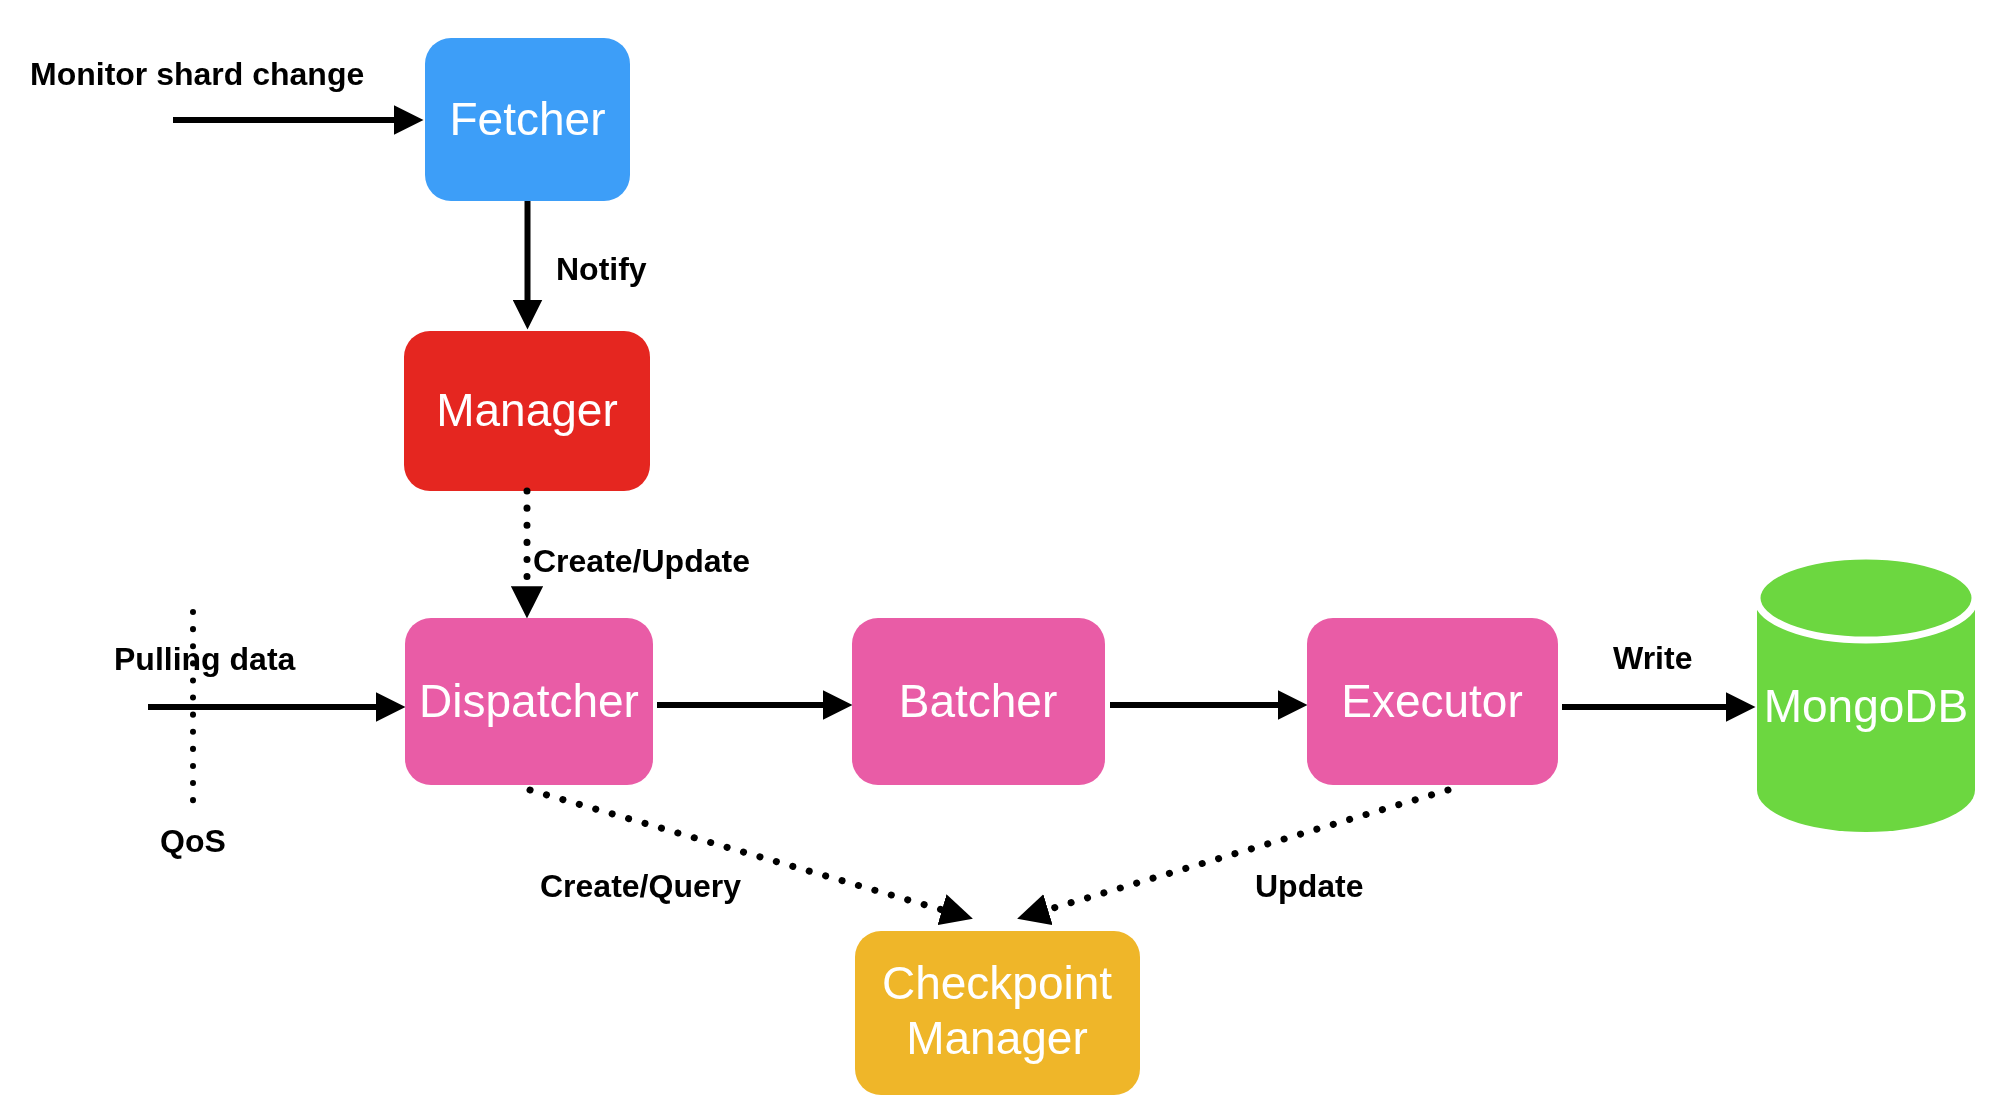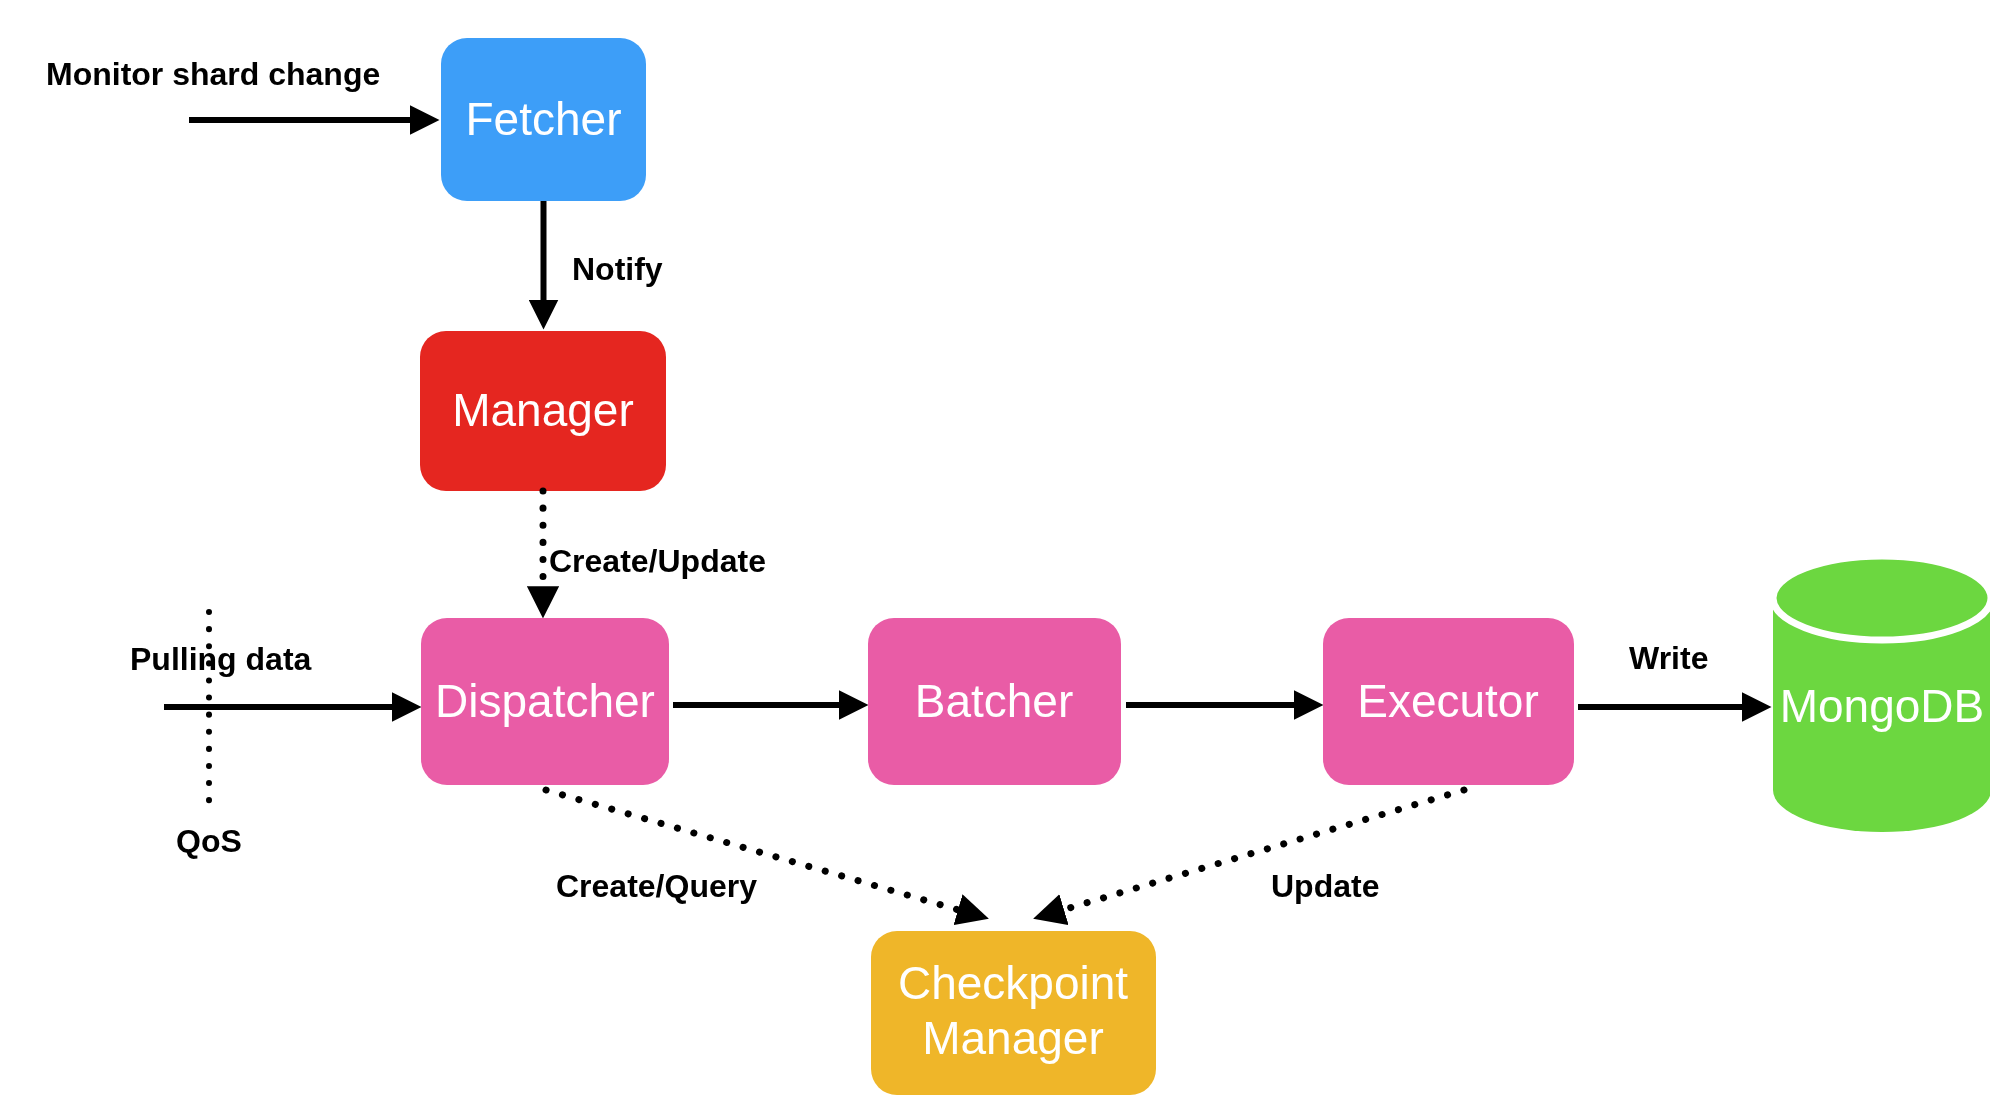--- a/index.html
+++ b/index.html
@@ -11,21 +11,20 @@
     width: 1990px;
     height: 1116px;
     font-family: "Liberation Sans", sans-serif;
     overflow: hidden;
   }
   #diagram-root {
     position: relative;
     width: 1846px;
     height: 1116px;
     background: #ffffff;
-    margin-left: 16px;
   }
   svg.canvas {
     display: block;
     width: 1990px;
     height: 1116px;
   }
   .node-label {
     font-family: "Liberation Sans", sans-serif;
     font-weight: 400;
     fill: #ffffff;

